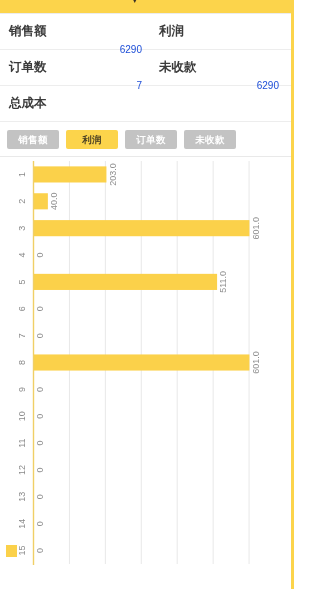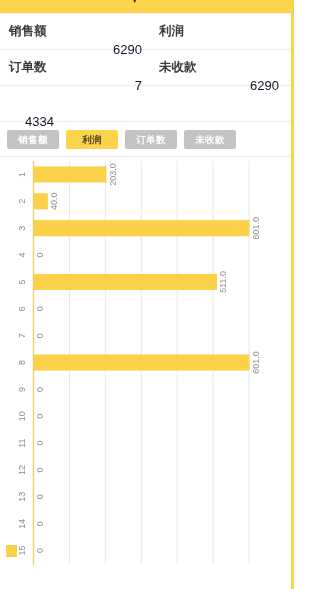--- a/index.html
+++ b/index.html
@@ -58,22 +58,22 @@
     border-bottom: 1px solid #ededed;
     background: #ffffff;
   }
   .cell-label {
     font-size: 12.5px;
     color: #3b3b3b;
     font-weight: bold;
     white-space: nowrap;
   }
   .cell-value {
-    font-size: 13px;
-    color: #0f172a;
+    font-size: 10px;
+    color: #1d4ed8;
     text-align: right;
     white-space: nowrap;
     margin-top: 36px;
   }
   .c1 { width: 88px; padding-left: 9px; }
   .c2 { width: 54px; }
   .c3 { width: 80px; padding-left: 17px; }
   .c4 { width: 66px; padding-right: 9px; }
 
   
@@ -155,21 +155,21 @@
   </div>
 
   <div class="stats-row">
     <div class="cell-label c1">订单数</div>
     <div class="cell-value c2">7</div>
     <div class="cell-label c3">未收款</div>
     <div class="cell-value c4">6290</div>
   </div>
 
   <div class="stats-row">
-    <div class="cell-value c2">4334</div>
+    <div class="cell-label c1">总成本</div>
     <div class="cell-label c3"></div>
     <div class="cell-value c4"></div>
   </div>
 
 </div>
 
 <div id="tab-bar">
   <button class="tab-btn">销售额</button>
   <button class="tab-btn active">利润</button>
   <button class="tab-btn">订单数</button>

